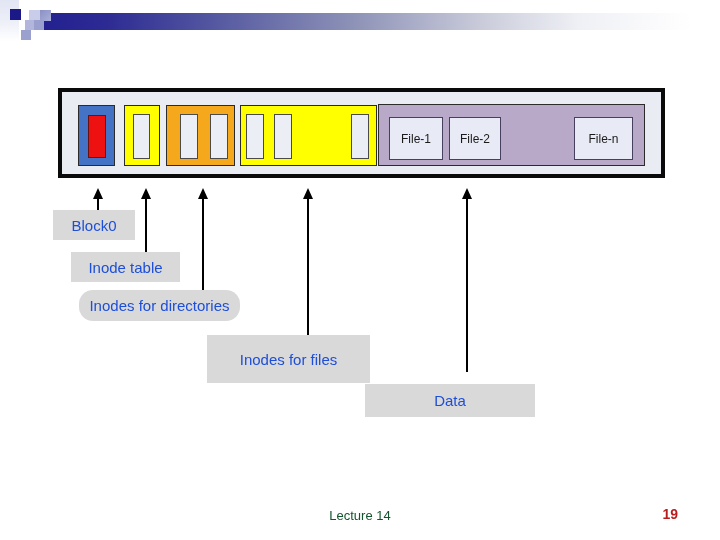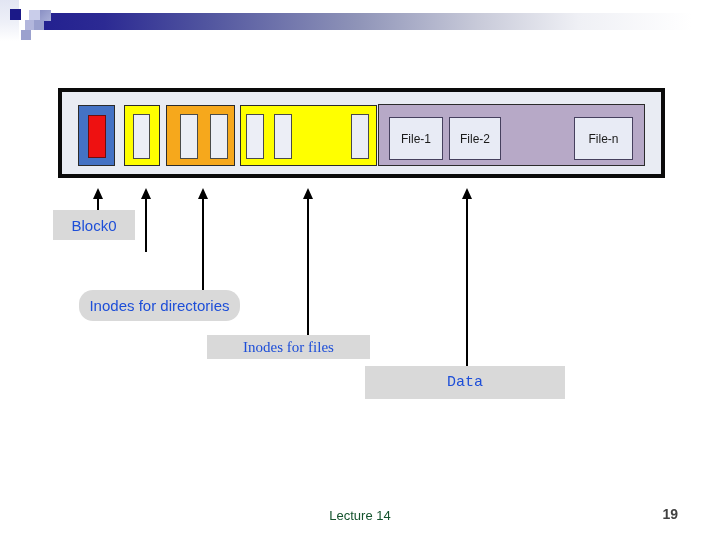--- a/index.html
+++ b/index.html
@@ -89,31 +89,31 @@
 
   
   .callout {
     position: absolute; background: #d9d9d9;
     display: flex; align-items: center; justify-content: center;
     font-size: 15px; color: #1d4ed8;
   }
   .callout-0 { left:  53px; top: 210px; width:  82px; height: 30px; }
   .callout-1 { left:  71px; top: 252px; width: 109px; height: 30px; }
   .callout-2 { left:  79px; top: 290px; width: 161px; height: 31px; border-radius: 14px; }
-  .callout-3 { left: 207px; top: 335px; width: 163px; height: 24px; font-family: Liberation Serif, serif; }
-  .callout-4 { left: 365px; top: 366px; width: 200px; height: 33px; font-family: Liberation Mono, monospace; }
+  .callout-3 { left: 207px; top: 335px; width: 163px; height: 48px; }
+  .callout-4 { left: 365px; top: 384px; width: 170px; height: 33px; }
 
   
   .footer-lecture {
     position: absolute; left: 0; right: 0; top: 508px;
     text-align: center; font-size: 13px; color: #14532d;
   }
   .footer-page {
     position: absolute; right: 42px; top: 506px;
-    font-size: 14px; font-weight: bold; color: #404040;
+    font-size: 14px; font-weight: bold; color: #b91c1c;
   }
 </style>
 </head>
 <body>
 
 <div class="slide">
 
   <div class="deco-strip"></div>
   <div class="deco-bar"></div>
   <div class="sq sq-navy"></div>
@@ -166,20 +166,21 @@
   <div class="arrow arrow-3">
     <div class="head"></div>
     <div class="line"></div>
   </div>
   <div class="arrow arrow-4">
     <div class="head"></div>
     <div class="line"></div>
   </div>
 
   <div class="callout callout-0">Block0</div>
+  <div class="callout callout-1">Inode table</div>
   <div class="callout callout-2">Inodes for directories</div>
   <div class="callout callout-3">Inodes for files</div>
   <div class="callout callout-4">Data</div>
 
   <div class="footer-lecture">Lecture 14</div>
   <div class="footer-page">19</div>
 
 </div>
 
 </body></html>

